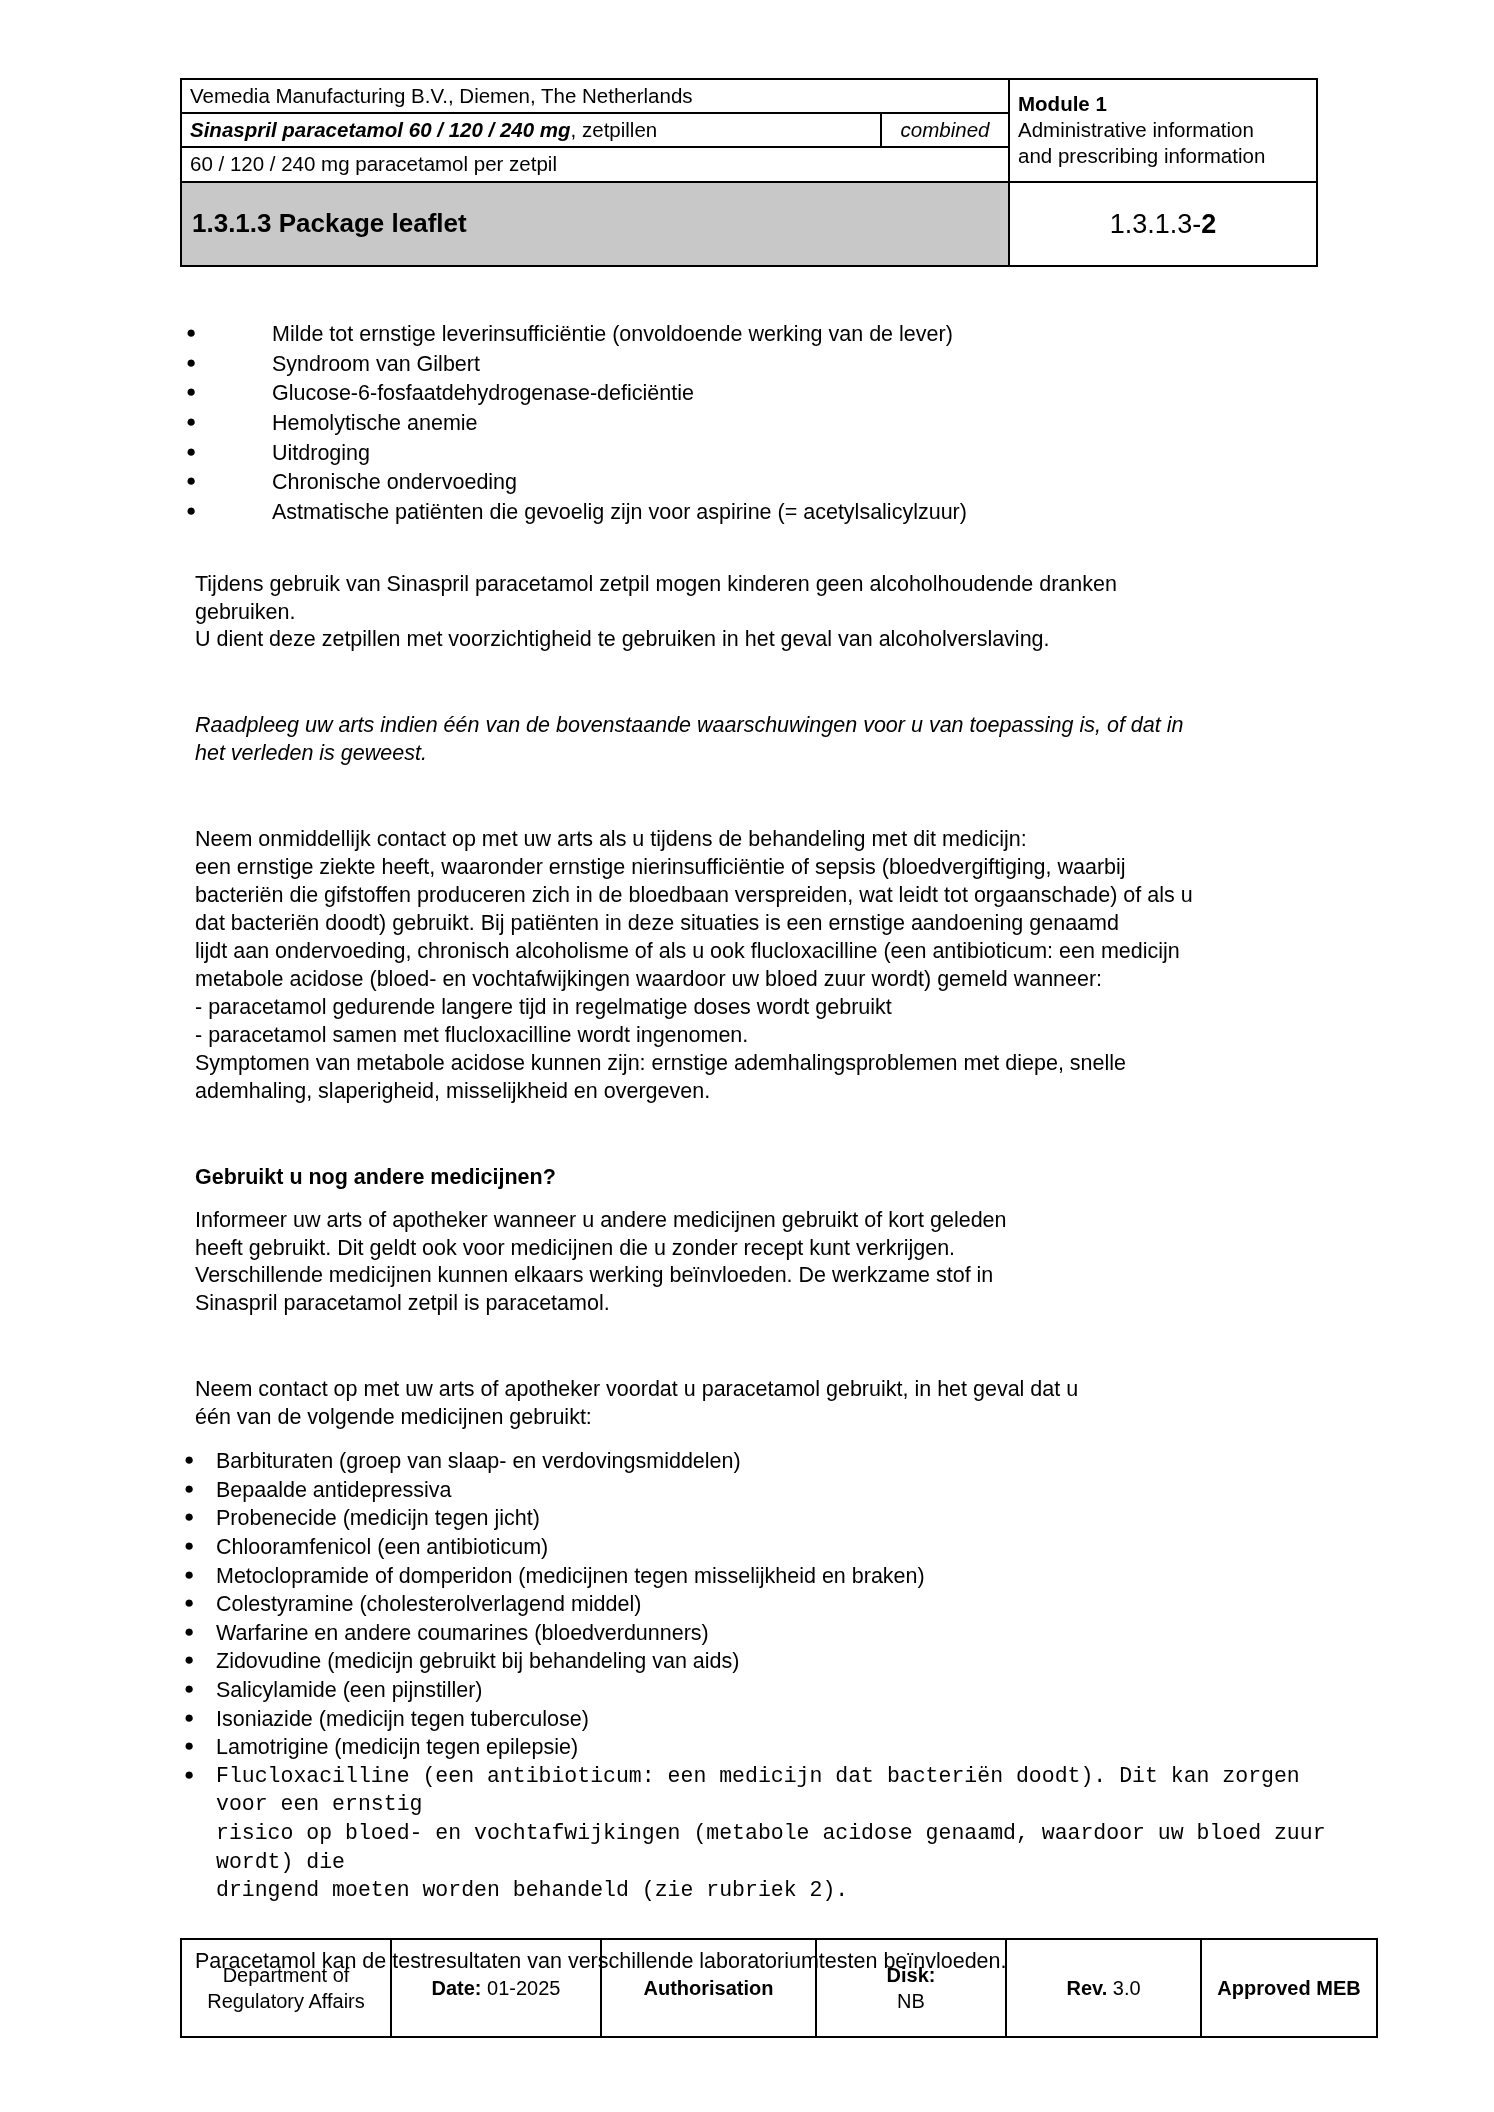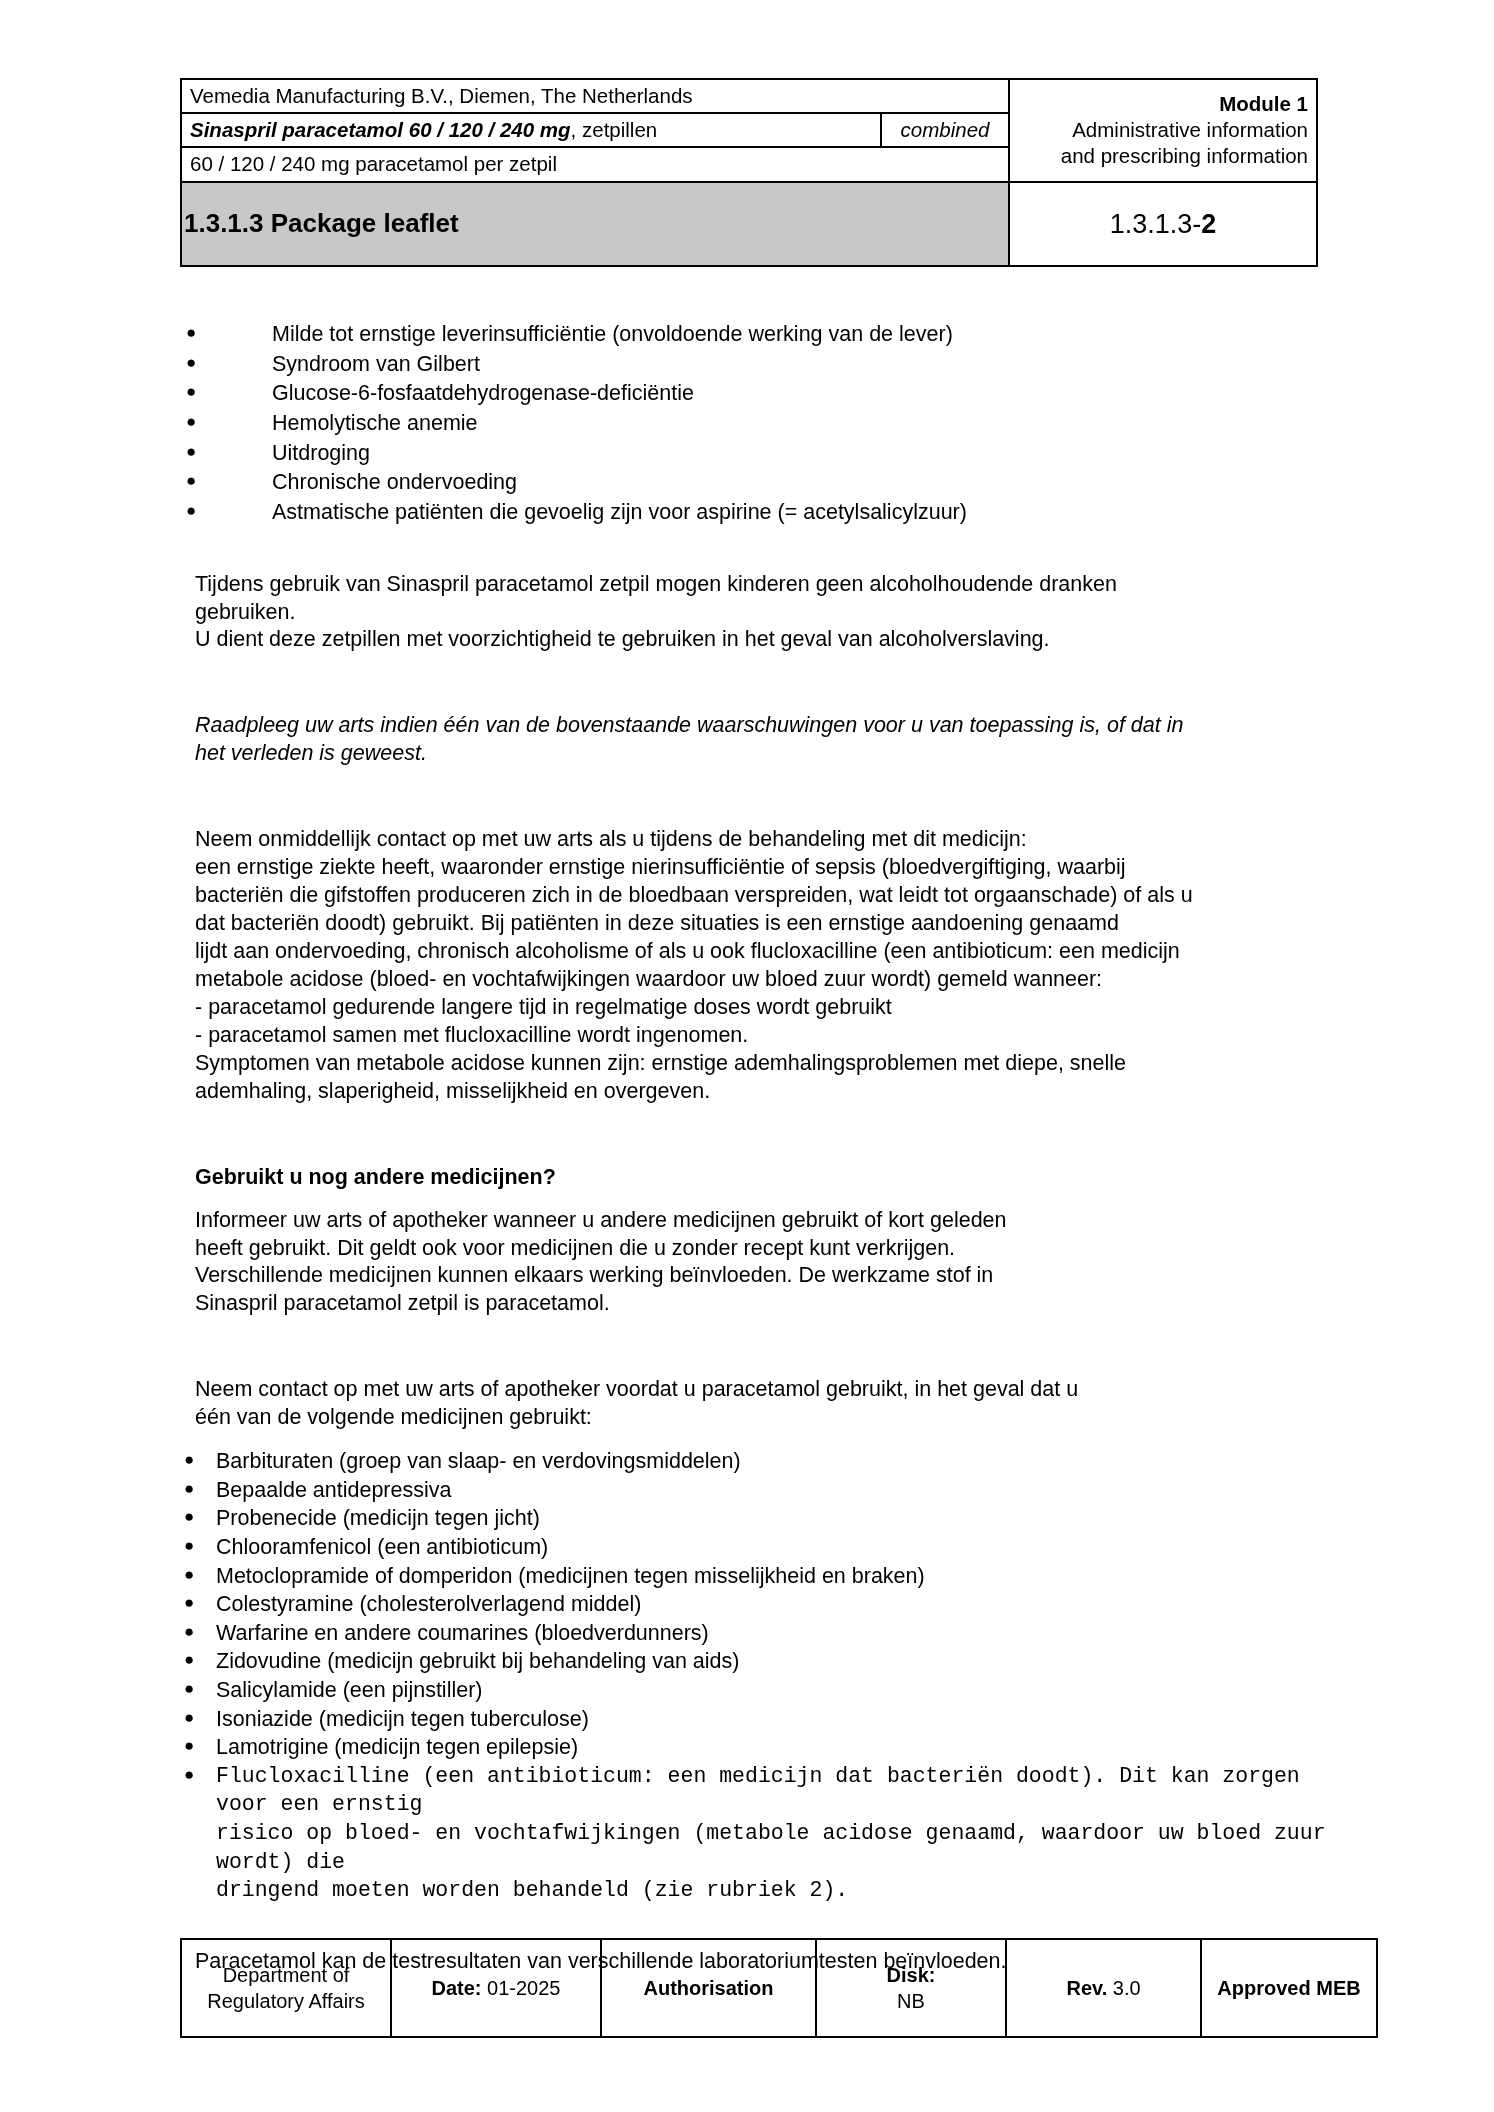--- a/index.html
+++ b/index.html
@@ -52,38 +52,38 @@
     font-weight: bold;
     font-style: italic;
   }
   .cell-combined {
     font-style: italic;
     text-align: center;
     font-size: 20.5px;
   }
   .cell-strength { font-size: 20.5px; margin-left: 40px; }
   .cell-module {
-    text-align: right;
+    text-align: left;
     font-size: 19px;
     line-height: 1.35;
     padding: 6px 8px;
   }
   .cell-module .mod-title {
     font-weight: bold;
     font-size: 20.5px;
     display: block;
   }
   .cell-module .mod-line {
     display: block;
   }
   .row-leaflet td.leaflet-title {
     background: #c8c8c8;
     font-weight: bold;
     font-size: 26px;
-    padding: 8px 2px;
+    padding: 8px 10px;
   }
   .row-leaflet td.leaflet-num {
     text-align: center;
     font-size: 27px;
     padding: 24px 10px;
   }
   .row-leaflet td.leaflet-num b { font-weight: bold; }
 
   
   .body-content {

